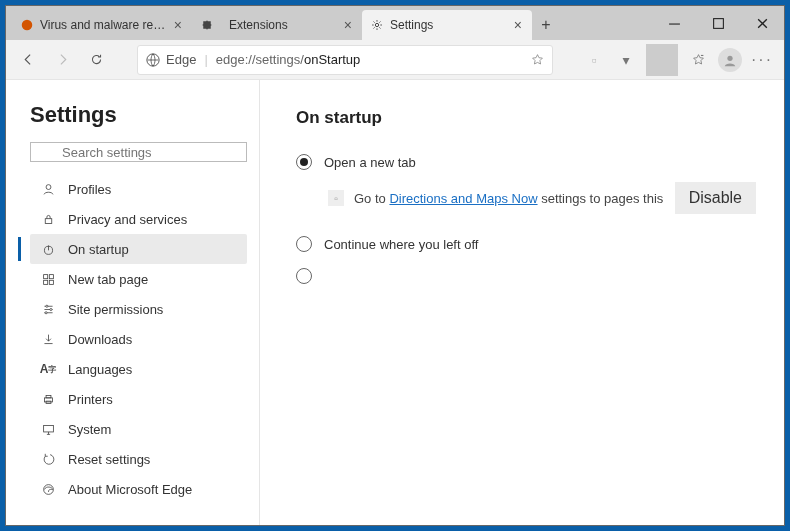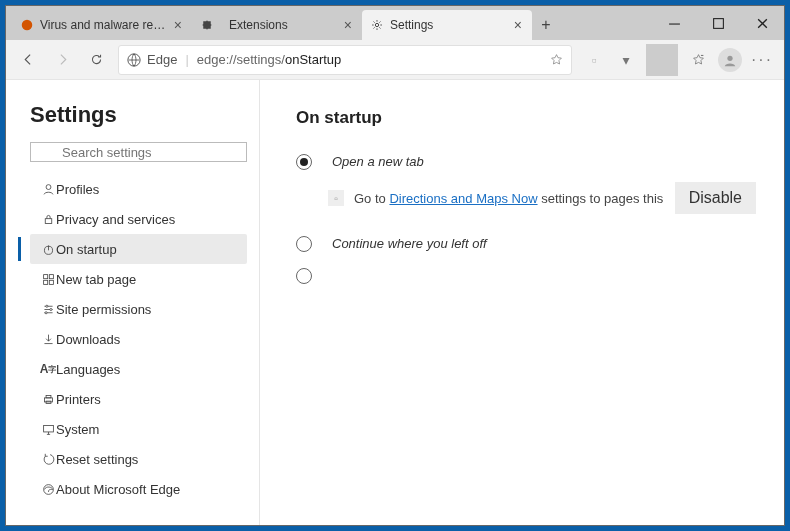--- a/index.html
+++ b/index.html
@@ -108,21 +108,21 @@
   .addrbar .nav-btn.disabled { color: #bbb; }
   .omnibox {
     flex: 1;
     height: 30px;
     background: #fff;
     border: 1px solid #e0e0e0;
     border-radius: 3px;
     display: flex;
     align-items: center;
     padding: 0 8px;
-    margin: 0 4px;
+    margin: 0 23px;
     font-size: 13px;
     gap: 8px;
     color: #444;
   }
   .omnibox .site-label {
     color: #555;
     display: flex;
     align-items: center;
     gap: 6px;
   }
@@ -178,20 +178,21 @@
     background:#fff;
   }
   .searchbox input {
     border:none; outline:none; flex:1; font-size:13px; color:#333;
     background: transparent;
   }
   .nav-list { list-style:none; }
   .nav-item {
     display:flex;
     align-items:center;
+    gap:12px;
     height: 30px;
     padding: 0 8px 0 10px;
     color:#333;
     font-size: 13px;
     border-radius: 2px;
     position: relative;
   }
   .nav-item.active {
     background:#eaeaea;
   }
@@ -215,26 +216,25 @@
     overflow-y:auto;
   }
   .main h2 {
     font-size: 17px;
     font-weight: 600;
     margin-bottom: 18px;
     color:#222;
   }
   .radio-row {
     display:flex;
-    align-items:flex-start;
-    gap:20px;
+    align-items:flex-end;
+    gap:12px;
     padding: 8px 0;
     font-size: 13px;
     color:#333;
-    font-style:italic;
   }
   .radio {
     width:16px; height:16px;
     border:1.5px solid #666;
     border-radius:50%;
     display:flex; align-items:center; justify-content:center;
     flex-shrink:0;
   }
   .radio.checked::after {
     content:"";

